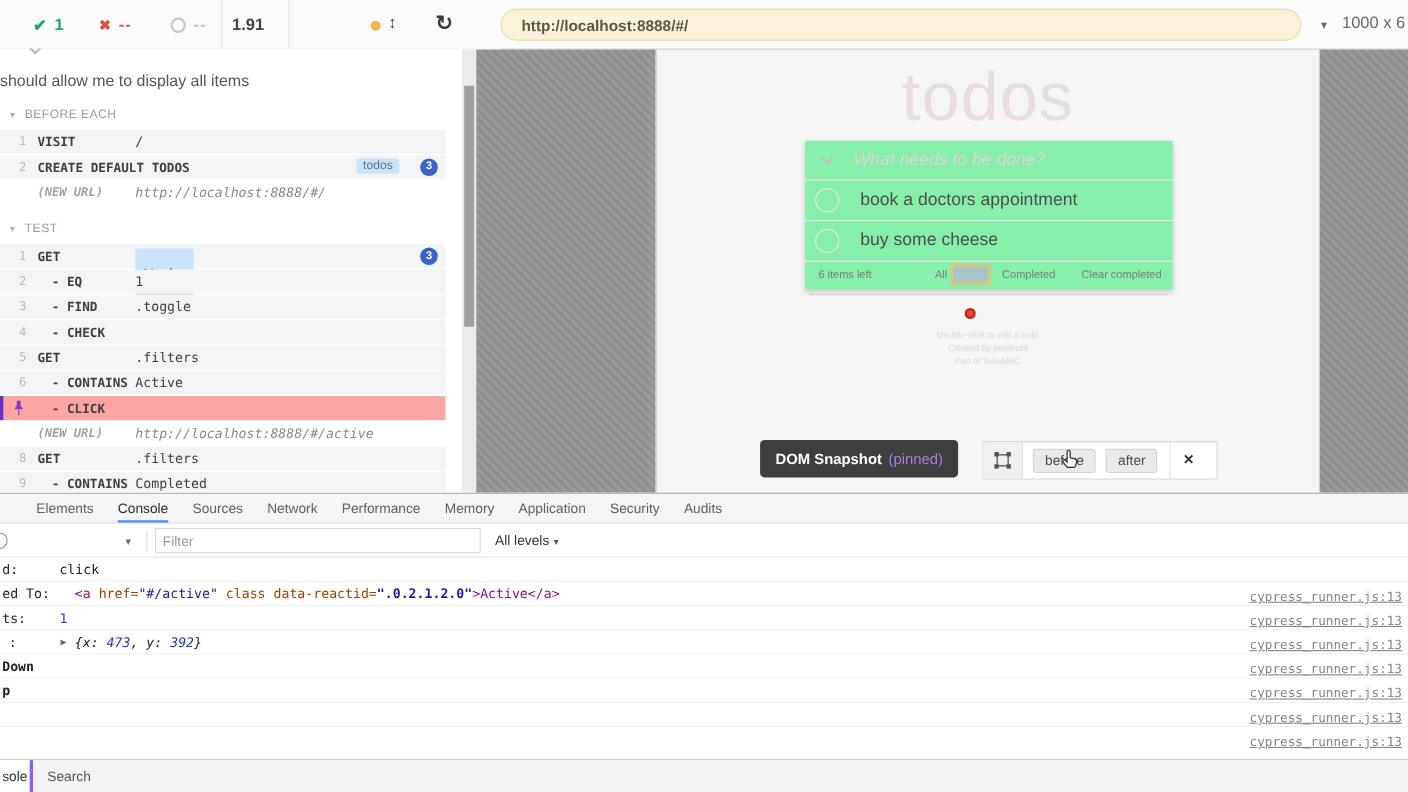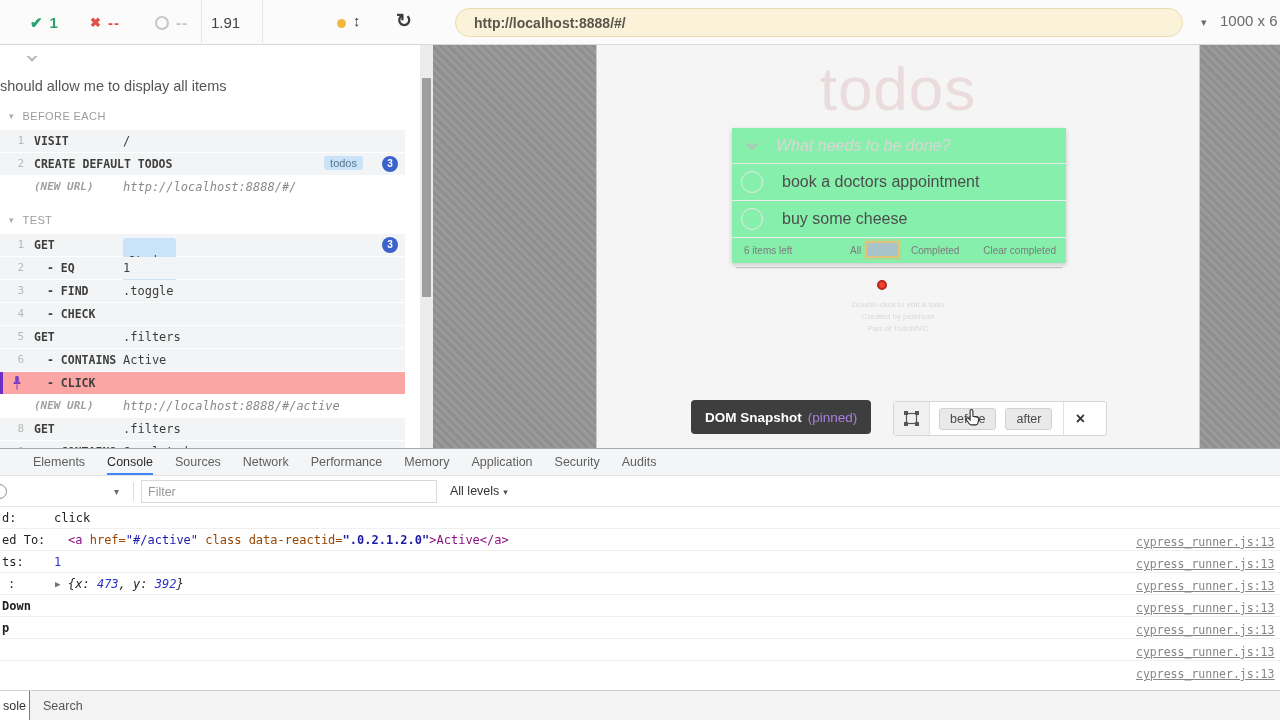--- a/index.html
+++ b/index.html
@@ -12,35 +12,35 @@
   .topbar .stat { position:absolute; top:0; height:45px; display:flex; align-items:center; gap:7px;
     font-size:15px; font-weight:700; }
   .check-glyph { color:#27a26a; font-size:15px; }
   .pass-num { color:#27a26a; }
   .cross-glyph { color:#df5047; font-size:13px; }
   .fail-num { color:#df5047; letter-spacing:1px; }
   .pend-circle { width:14px; height:14px; border:2px solid #c7c7c7; border-radius:50%; }
   .pend-num { color:#c2c2c2; letter-spacing:1px; }
   .tb-divider { position:absolute; top:0; width:1px; height:45px; background:#e6e6e6; }
   .duration { position:absolute; left:211px; top:0; height:45px; display:flex; align-items:center;
-    font-size:15px; font-weight:400; color:#434343; }
+    font-size:15px; font-weight:700; color:#434343; }
   .dot-yellow { position:absolute; left:337px; top:19px; width:9px; height:9px; border-radius:50%;
     background:#f3b73f; }
   .updown { position:absolute; left:353px; top:12px; font-size:15px; font-weight:700; color:#4a4a4a; }
   .refresh { position:absolute; left:396px; top:9px; font-size:19px; font-weight:700; color:#3c3c3c;
     cursor:pointer; }
   .urlbar { position:absolute; left:455px; top:8px; width:728px; height:29px; border-radius:15px;
     background:#faf3da; border:1px solid #e9dcae; display:flex; align-items:center;
     padding-left:18px; font-size:14px; font-weight:700; color:#5a564c; }
   .vp-caret { position:absolute; left:1201px; top:16px; font-size:11px; color:#6d6d6d; }
   .viewport { position:absolute; left:1220px; top:12px; font-size:15px; color:#696969;
     white-space:nowrap; }
 
   
-  .cmdlog { position:absolute; top:56px; left:0; width:456px; height:403px; background:#fff;
+  .cmdlog { position:absolute; top:44px; left:0; width:456px; height:403px; background:#fff;
     overflow:hidden; }
   .top-chevron { position:absolute; top:-4px; left:28px; width:8px; height:8px;
     border-right:2px solid #b9b9b9; border-bottom:2px solid #b9b9b9; transform:rotate(45deg); }
   .test-title { padding:22px 0 12px 0; margin-left:0px; font-size:14.5px; color:#555;
     white-space:nowrap; }
   .shead { height:20px; display:flex; align-items:center; margin-bottom:4px; }
   .shead .caret { margin-left:9px; font-size:9px; color:#ababab; }
   .shead .slabel { margin-left:9px; font-size:11px; color:#9c9c9c; letter-spacing:0.4px; }
   .crow { position:relative; height:22px; margin-bottom:1px; background:#f2f4f5; width:405px;
     font-family:"DejaVu Sans Mono", monospace; cursor:pointer; }
@@ -149,21 +149,21 @@
   .tag-c { color:#881280; }
   .attr-c { color:#994500; }
   .attrval-c { color:#1a1aa6; }
   .v2bold { font-weight:700; }
   .obj-preview { font-style:italic; }
   .exp-arrow { position:absolute; left:55px; top:6px; font-size:9px; color:#6e6e6e; cursor:pointer; }
   .js-link { position:absolute; left:1136px; top:4px; font-size:11.5px; color:#868686;
     text-decoration:underline; white-space:nowrap; cursor:pointer;margin-top:24px; }
   .dt-drawer { position:absolute; bottom:0; left:0; width:1280px; height:30px; background:#f3f3f3;
     border-top:1px solid #cfcfcf; display:flex; align-items:stretch; }
-  .drawer-tab1 { width:30px; background:#fff; border-right:1px solid #8b5cf6; display:flex;
+  .drawer-tab1 { width:30px; background:#fff; border-right:3px solid #8b5cf6; display:flex;
     align-items:center; justify-content:center; font-size:12.5px; color:#333; cursor:pointer; }
   .drawer-tab2 { margin-left:13px; display:flex; align-items:center; font-size:12.5px; color:#565656;
     cursor:pointer; }
 </style>
 </head>
 <body>
 
 <div class="topbar">
   <div class="stat" style="left:30px">
     <span class="check-glyph">✔</span>

